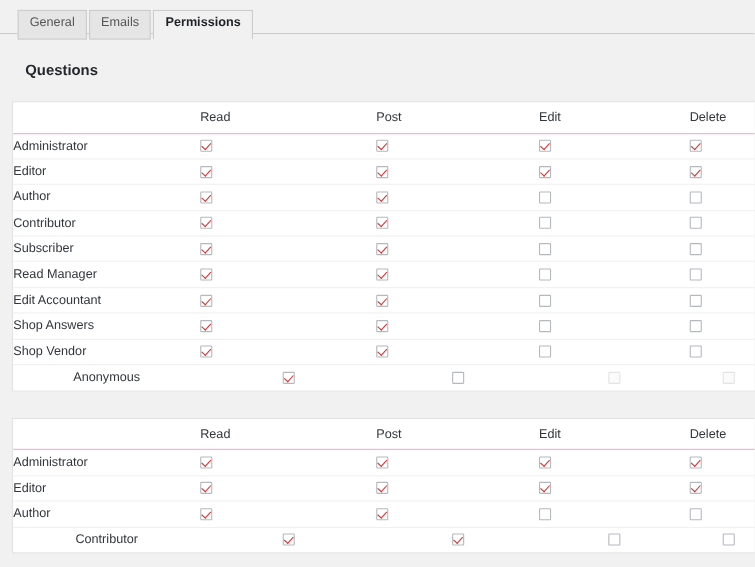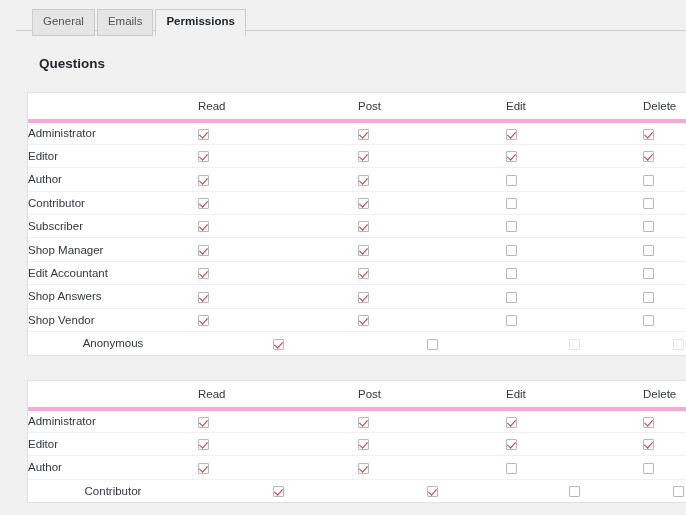--- a/index.html
+++ b/index.html
@@ -4,21 +4,21 @@
 <style>
   * { box-sizing: border-box; }
   html, body {
     margin: 0; padding: 0;
     width: 686px; height: 515px;
     overflow: hidden;
     background: #f1f1f1;
     font-family: "Liberation Sans", sans-serif;
     -webkit-font-smoothing: antialiased;
   }
-  .page { width: 686px; height: 515px; position: relative; background: #f1f1f1; padding-left: 16px; }
+  .page { width: 686px; height: 515px; position: relative; background: #f1f1f1; }
 
   
   .tabs-wrap {
     position: relative;
     height: 31px;
     padding: 9px 0 0 16px;
     border-bottom: 1px solid #ccc;
     background: #f1f1f1;
   }
   .tab {
@@ -65,21 +65,21 @@
   }
   table.perm th, table.perm td {
     padding: 0;
     text-align: left;
     font-weight: normal;
   }
   table.perm thead th {
     height: 28px;
     font-size: 11.5px;
     color: #32373c;
-    border-bottom: 4px solid #f9a8d4;
+    border-bottom: 1px solid #f9a8d4;
     vertical-align: middle;
   }
   table.perm tbody td {
     height: 23.4px;
     font-size: 11.5px;
     color: #32373c;
     border-bottom: 1px solid #f0f0f0;
     vertical-align: middle;
   }
   table.perm tbody tr:last-child td { border-bottom: none; text-align: center; }
@@ -187,21 +187,21 @@
               <td><span class="cb"></span></td>
             </tr>
             <tr>
               <td class="role-cell">Subscriber</td>
               <td><span class="cb checked"></span></td>
               <td><span class="cb checked"></span></td>
               <td><span class="cb"></span></td>
               <td><span class="cb"></span></td>
             </tr>
             <tr>
-              <td class="role-cell">Shop Manager</td>
+              <td class="role-cell">Read Manager</td>
               <td><span class="cb checked"></span></td>
               <td><span class="cb checked"></span></td>
               <td><span class="cb"></span></td>
               <td><span class="cb"></span></td>
             </tr>
             <tr>
               <td class="role-cell">Edit Accountant</td>
               <td><span class="cb checked"></span></td>
               <td><span class="cb checked"></span></td>
               <td><span class="cb"></span></td>

